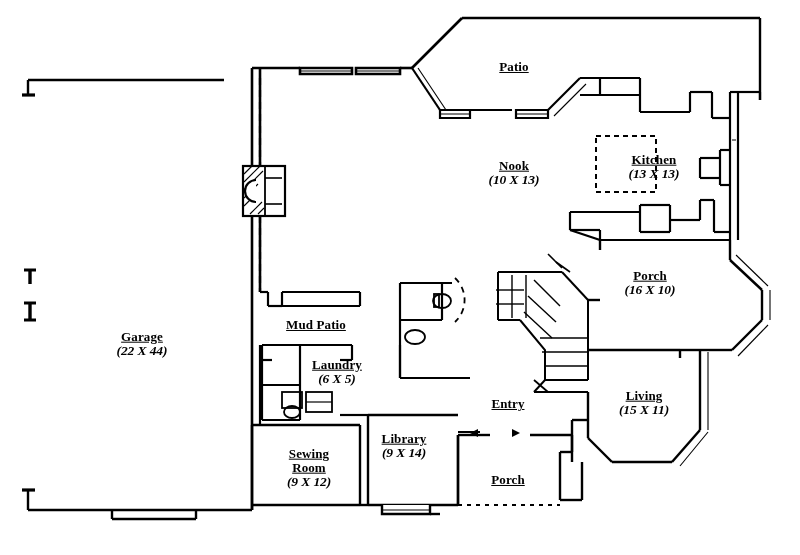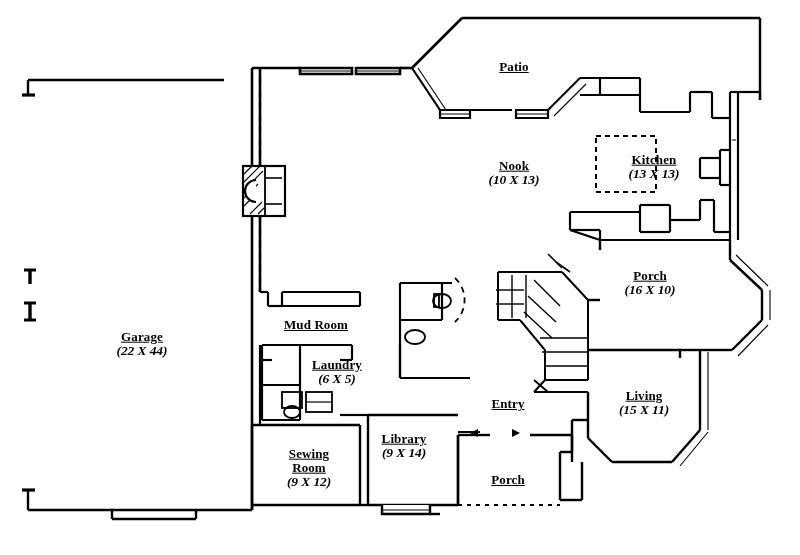--- a/index.html
+++ b/index.html
@@ -357,21 +357,21 @@
     </div>
     <div class="room-label" style="left: 644px; top: 403px; transform: translate(-50%, -50%);">
       <span class="room-name">Living</span>
       <span class="room-dims">(15 X 11)</span>
     </div>
     <div class="room-label" style="left: 142px; top: 344px; transform: translate(-50%, -50%);">
       <span class="room-name">Garage</span>
       <span class="room-dims">(22 X 44)</span>
     </div>
     <div class="room-label no-dims" style="left: 316px; top: 325px; transform: translate(-50%, -50%);">
-      <span class="room-name">Mud Room</span>
+      <span class="room-name">Mud Patio</span>
     </div>
     <div class="room-label" style="left: 337px; top: 372px; transform: translate(-50%, -50%);">
       <span class="room-name">Laundry</span>
       <span class="room-dims">(6 X 5)</span>
     </div>
     <div class="room-label" style="left: 309px; top: 468px; transform: translate(-50%, -50%); text-align: center;">
       <span class="room-name">Sewing</span>
       <span class="room-name">Room</span>
       <span class="room-dims">(9 X 12)</span>
     </div>

